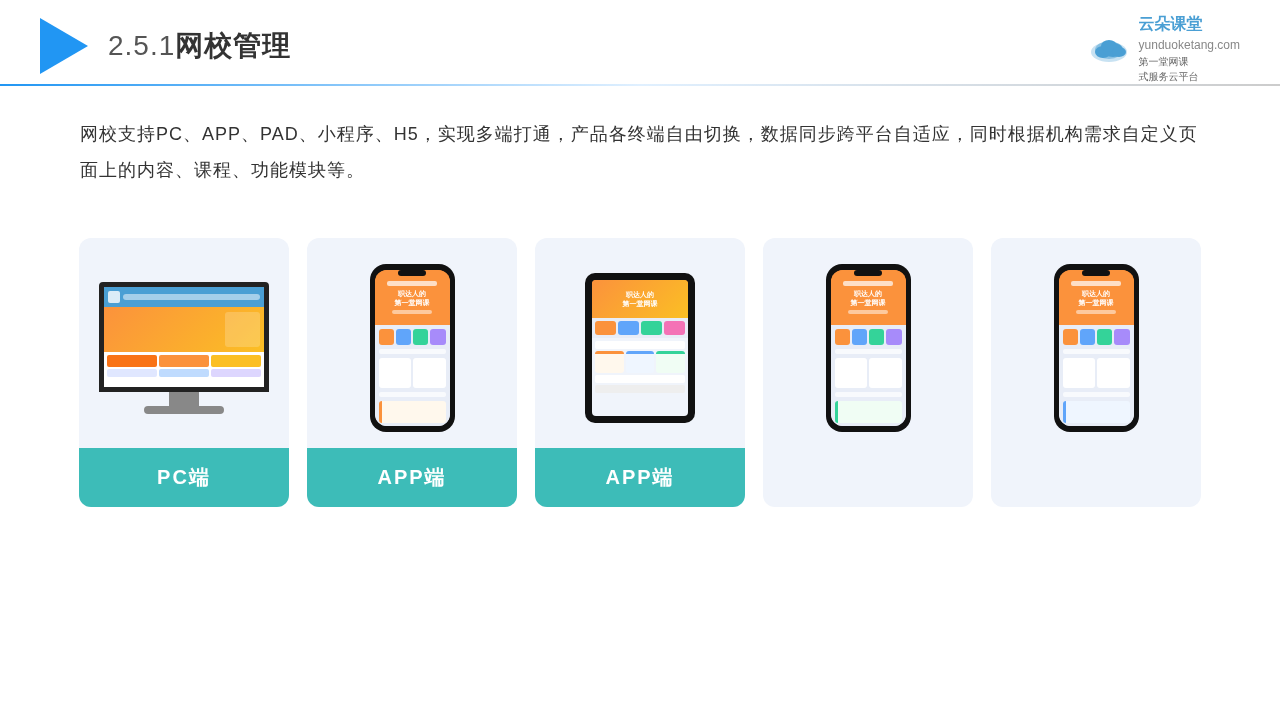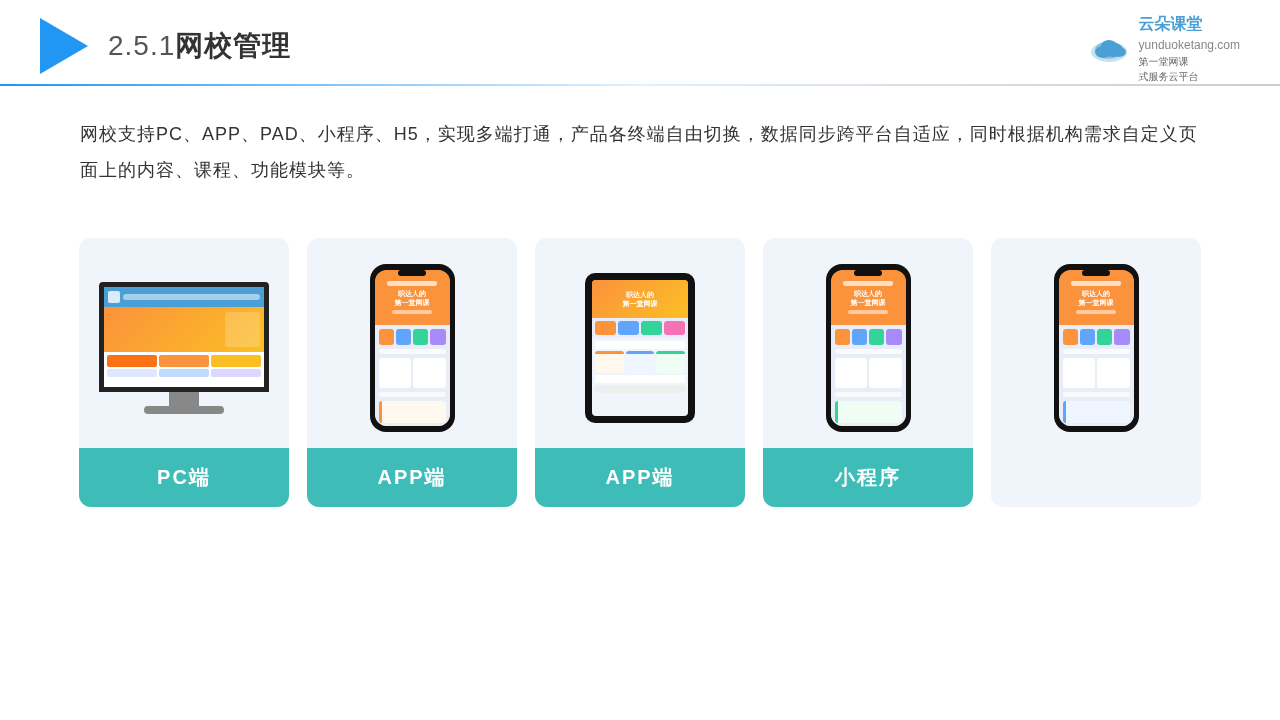--- a/index.html
+++ b/index.html
@@ -392,21 +392,20 @@
             <div style="display:flex;gap:2px;">
               <div style="flex:1;height:30px;background:#fff;border-radius:3px;"></div>
               <div style="flex:1;height:30px;background:#fff;border-radius:3px;"></div>
             </div>
             <div style="height:5px;background:rgba(255,255,255,0.7);border-radius:2px;margin:2px 0;"></div>
             <div style="height:22px;background:#f0fdf4;border-radius:3px;border-left:3px solid #34d399;"></div>
           </div>
         </div>
       </div>
     </div>
-    <div class="card-label">小程序</div>
   </div>
 
   <div class="card">
     <div class="card-image-area">
       <div class="phone-mockup">
         <div class="phone-notch"></div>
         <div class="phone-screen">
           <div class="phone-screen-top">
             <div style="width:50px;height:5px;background:rgba(255,255,255,0.7);border-radius:2px;"></div>
             <div class="phone-hero-text">职达人的<br>第一堂网课</div>

